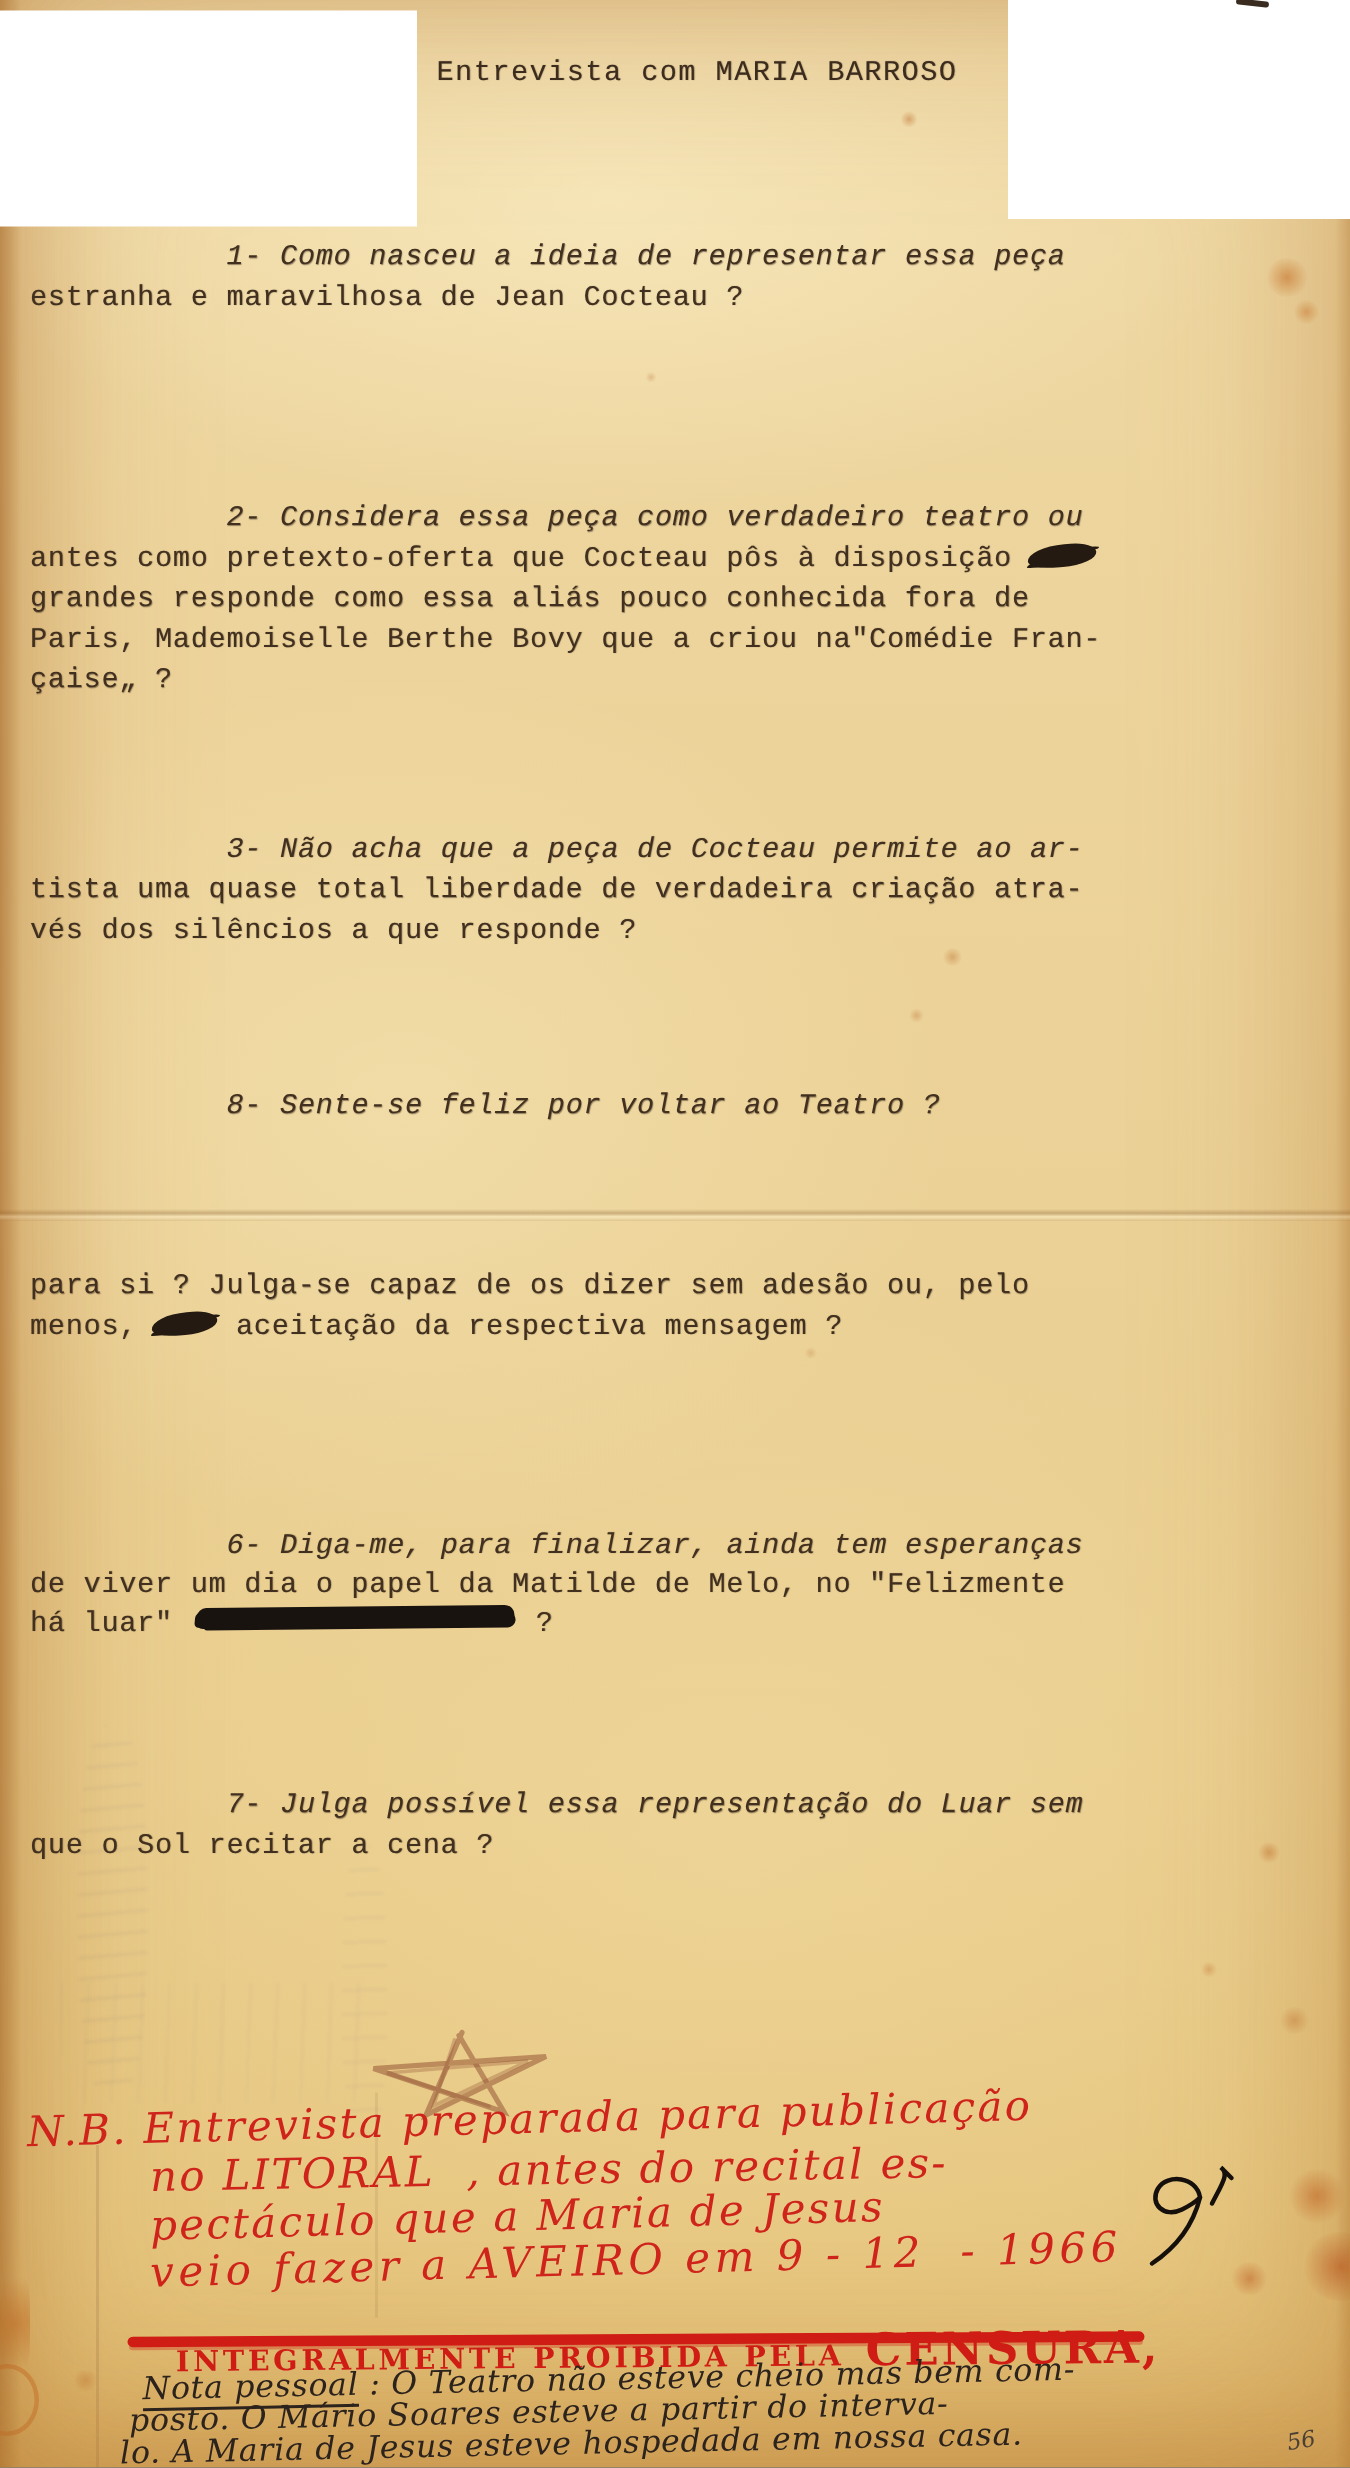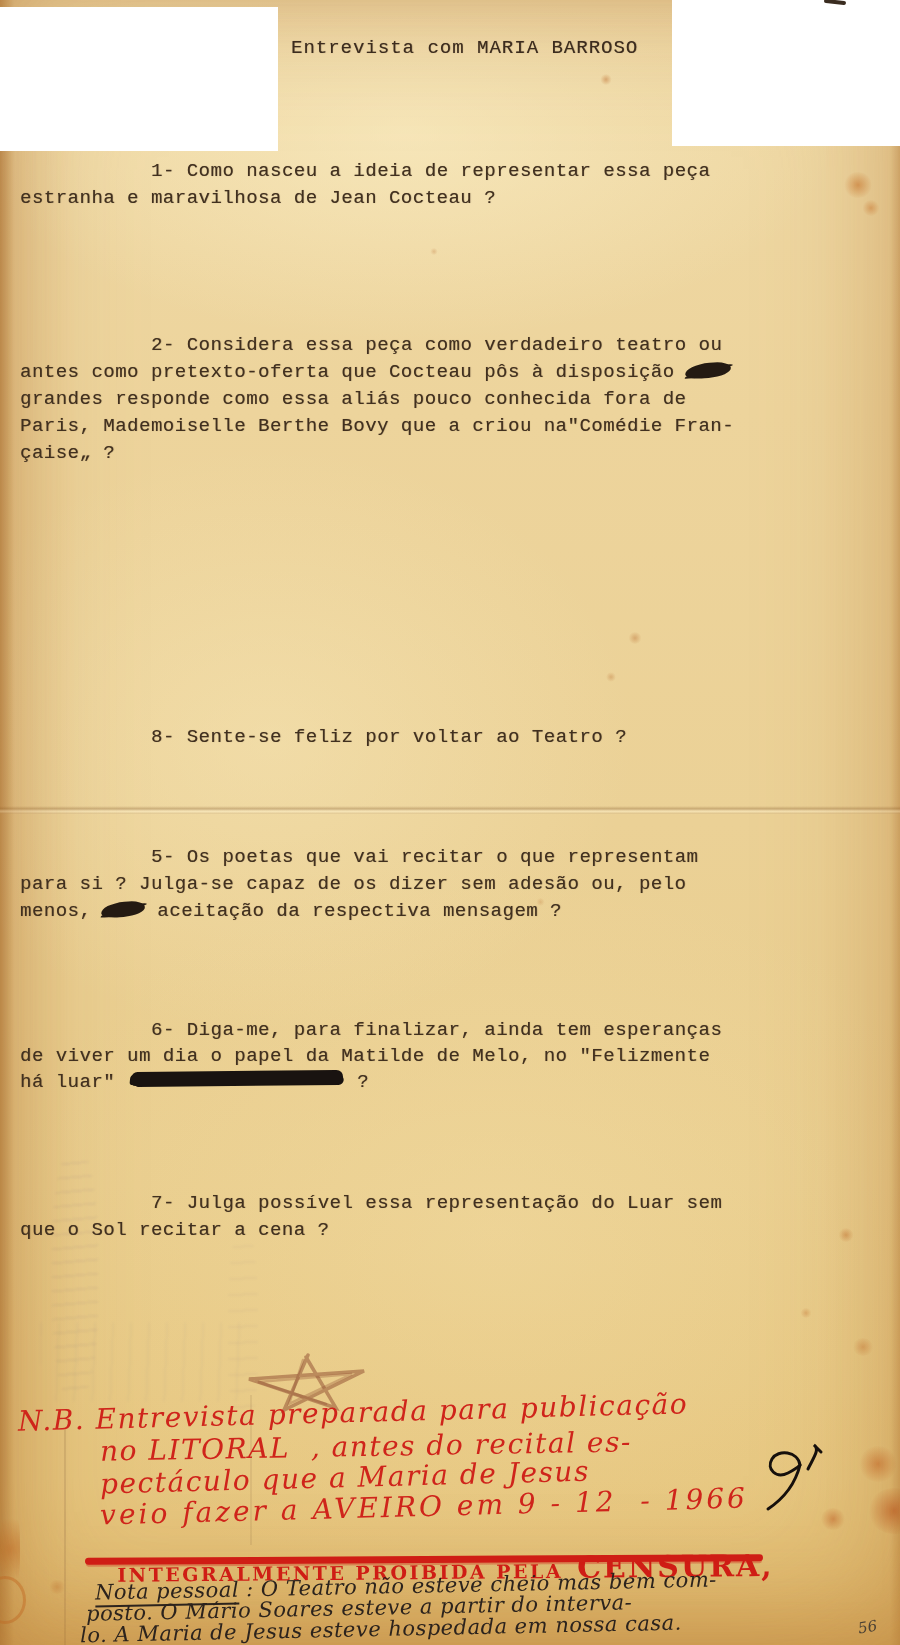--- a/index.html
+++ b/index.html
@@ -17,21 +17,21 @@
     box-shadow:inset 0 0 120px 25px rgba(175,115,45,.28), inset 0 -45px 90px -20px rgba(180,112,38,.30), inset 25px 0 60px -20px rgba(175,110,45,.30);}
   .edge-left{position:absolute;left:0;top:0;width:14px;height:1645px;z-index:1;
     background:linear-gradient(90deg, rgba(165,108,48,.55), rgba(165,108,48,0));}
   .edge-right{position:absolute;right:0;top:0;width:10px;height:1645px;z-index:1;
     background:linear-gradient(270deg, rgba(170,110,45,.30), rgba(170,110,45,0));}
   .redaction{position:absolute;background:#ffffff;z-index:5;}
   .type-block{position:absolute;left:20px;width:860px;color:#41301f;font-size:19px;
     line-height:27px;letter-spacing:.5px;z-index:4;
     text-shadow:.4px .4px .7px rgba(58,40,25,.5);}
   .tl{white-space:pre;}
-  .ind{padding-left:131px;}
+  .ind{padding-left:131px;font-style:italic;}
   .title{position:absolute;left:291px;top:37px;z-index:4;color:#3c2c1e;font-size:19px;
     letter-spacing:1px;white-space:pre;text-shadow:.4px .4px .7px rgba(58,40,25,.5);}
   .crease{position:absolute;left:0;top:806px;width:900px;height:8px;z-index:2;
     background:linear-gradient(180deg, rgba(120,78,35,0) 0%, rgba(120,78,35,.30) 35%, rgba(255,242,205,.55) 65%, rgba(120,78,35,.12) 100%);}
   .scribble{display:inline-block;width:46px;height:15px;background:#241a12;margin-left:10px;
     border-radius:60% 40% 55% 45%/70% 50% 60% 40%;transform:rotate(-5deg);vertical-align:-1px;
     box-shadow:-6px 4px 0 -5px #241a12, 8px -3px 0 -6px #241a12;}
   .censor-bar{display:inline-block;width:212px;height:14px;background:#191310;margin:0 14px 0 16px;
     border-radius:7px 9px 8px 6px;transform:rotate(-.6deg) skewX(-6deg);vertical-align:2px;
     box-shadow:3px 3px 0 -2px #191310, -3px 1px 0 -2px #191310;}
@@ -108,27 +108,31 @@
   </div>
 
   <div class="type-block" style="top:332px;">
     <div class="tl ind">2- Considera essa peça como verdadeiro teatro ou</div>
     <div class="tl"><span>antes como pretexto-oferta que Cocteau pôs à disposição</span><span class="scribble"></span></div>
     <div class="tl">grandes responde como essa aliás pouco conhecida fora de</div>
     <div class="tl">Paris, Mademoiselle Berthe Bovy que a criou na"Comédie Fran-</div>
     <div class="tl">çaise„ ?</div>
   </div>
 
+  <div class="type-block" style="top:553px;">
+    <div class="tl ind">3- Não acha que a peça de Cocteau permite ao ar-</div>
+    <div class="tl">tista uma quase total liberdade de verdadeira criação atra-</div>
+    <div class="tl">vés dos silêncios a que responde ?</div>
+  </div>
 
   <div class="type-block" style="top:724px;">
     <div class="tl ind">8- Sente-se feliz por voltar ao Teatro ?</div>
   </div>
 
   <div class="type-block" style="top:844px;">
-    <div class="tl ind">5- Os poetas que vai recitar o que representam</div>
     <div class="tl">para si ? Julga-se capaz de os dizer sem adesão ou, pelo</div>
     <div class="tl"><span>menos,</span><span class="scribble" style="width:44px;"></span><span> </span><span>aceitação da respectiva mensagem ?</span></div>
   </div>
 
   <div class="type-block" style="top:1017px;line-height:26px;">
     <div class="tl ind">6- Diga-me, para finalizar, ainda tem esperanças</div>
     <div class="tl">de viver um dia o papel da Matilde de Melo, no "Felizmente</div>
     <div class="tl"><span>há luar"</span><span class="censor-bar"></span><span>?</span></div>
   </div>
 

